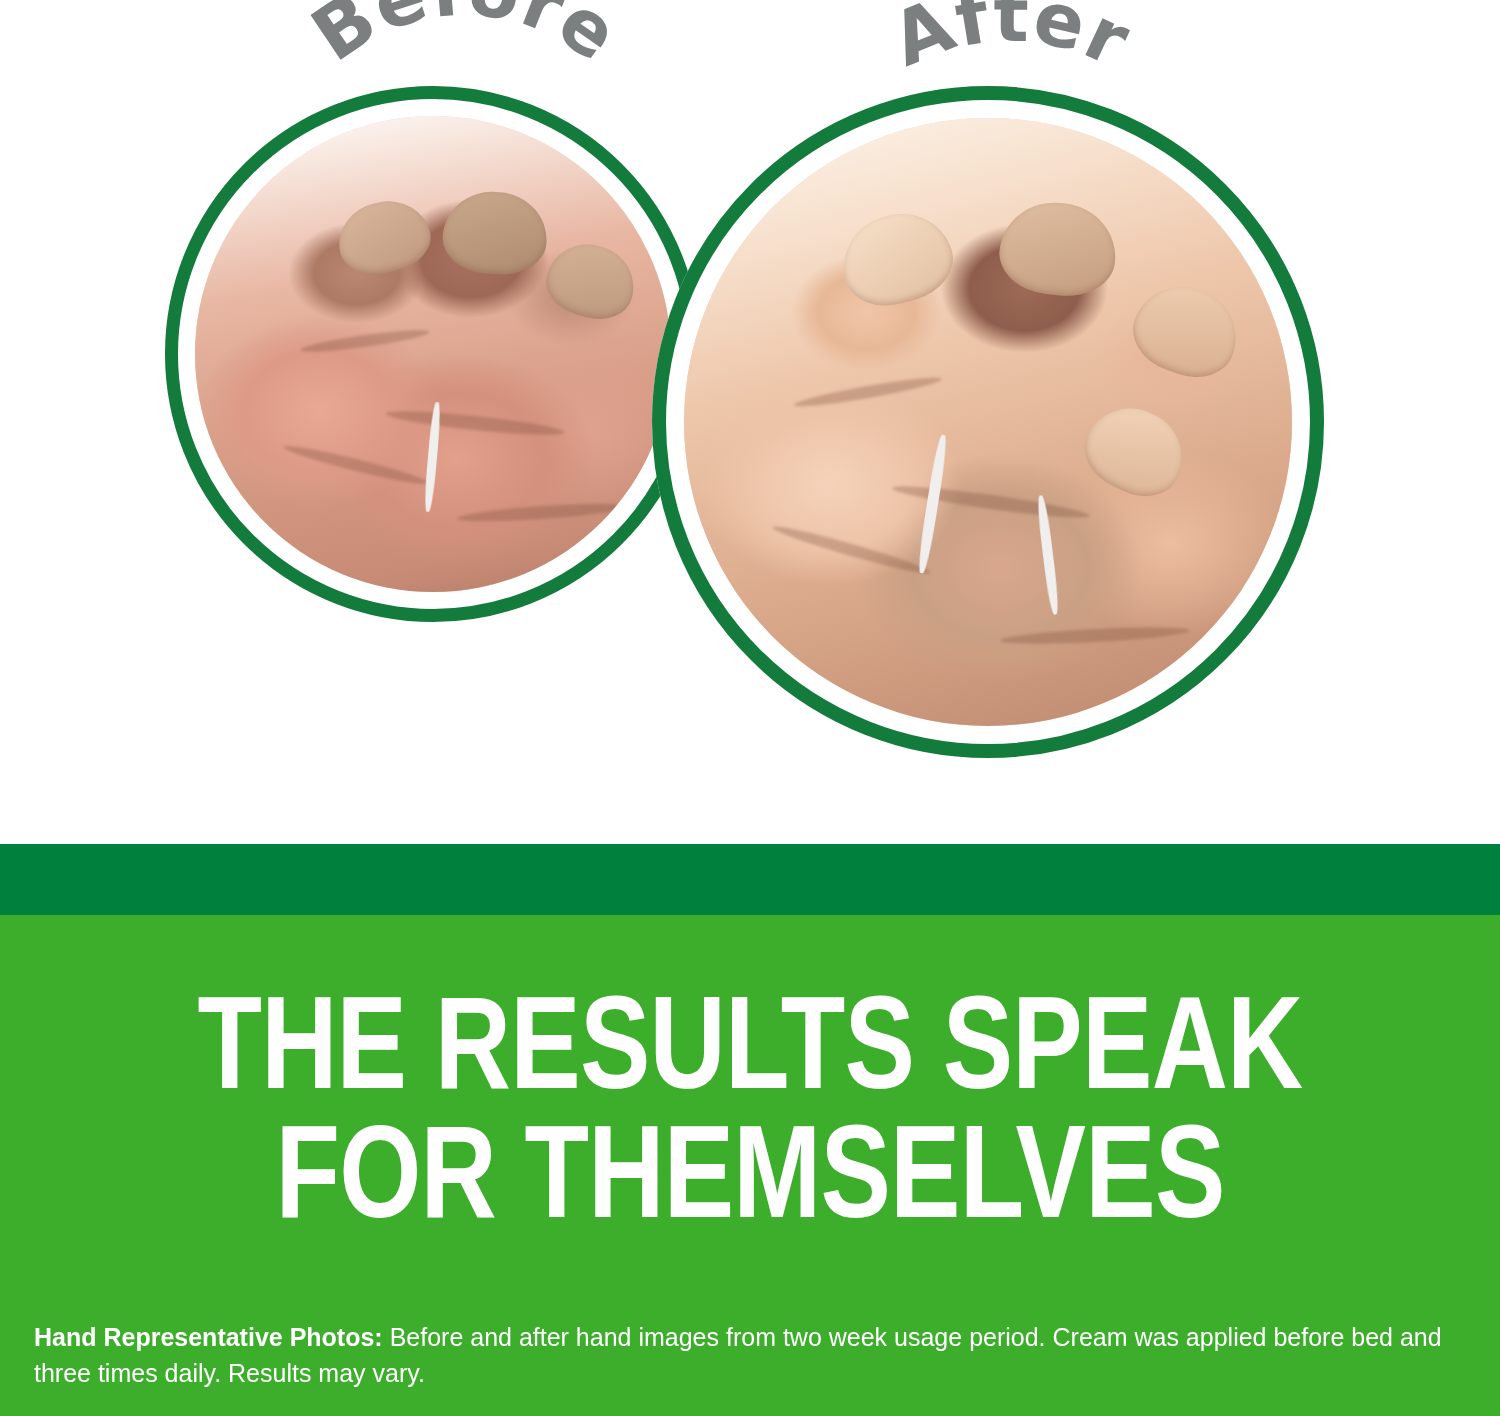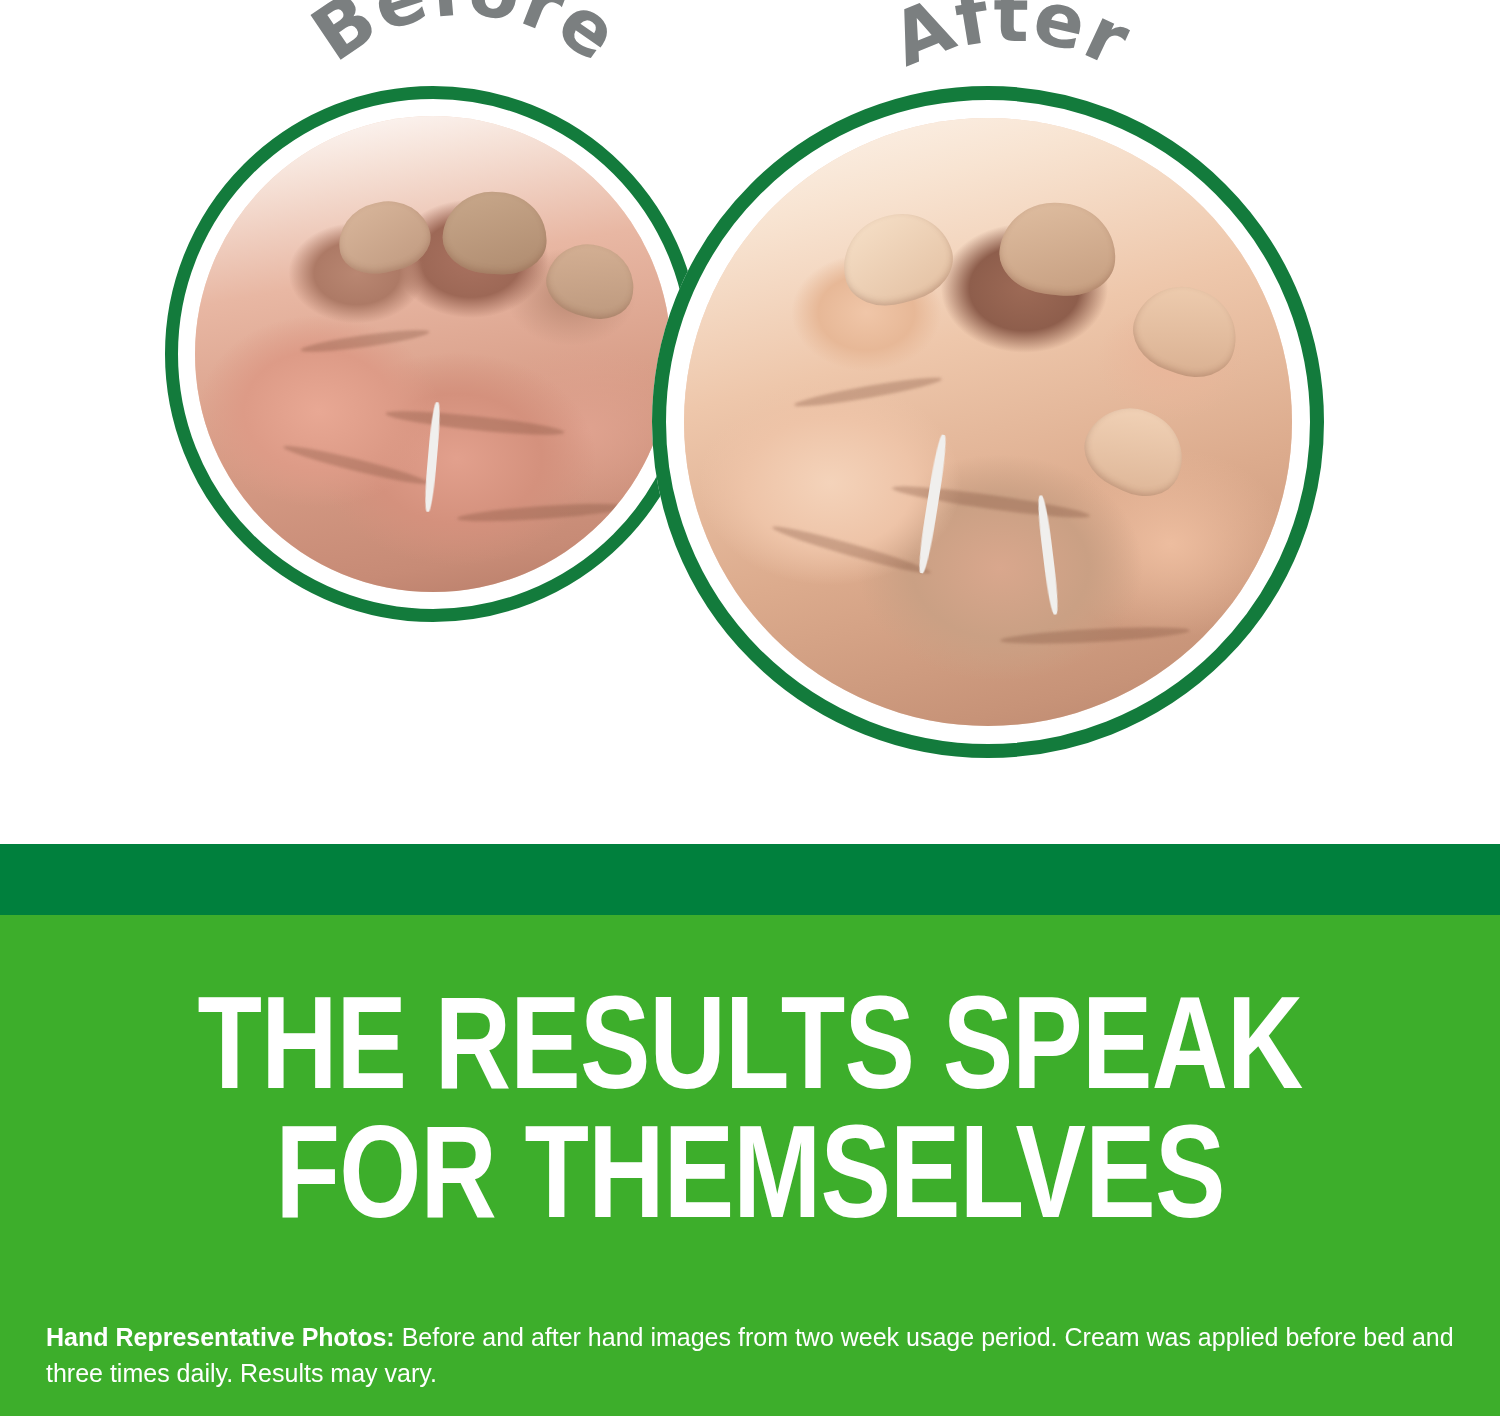--- a/index.html
+++ b/index.html
@@ -170,21 +170,21 @@
     letter-spacing: -1px;
     transform: scaleX(0.80);
     transform-origin: center top;
     z-index: 4;
   }
   .headline .ln { display: block; white-space: nowrap; }
 
   
   .disclaimer {
     position: absolute;
-    left: 46px;
+    left: 34px;
     top: 1320px;
     width: 1410px;
     color: #ffffff;
     font-family: "Liberation Sans", sans-serif;
     font-size: 25px;
     line-height: 1.42;
     z-index: 4;
   }
   .disclaimer .lead {
     font-weight: 700;

